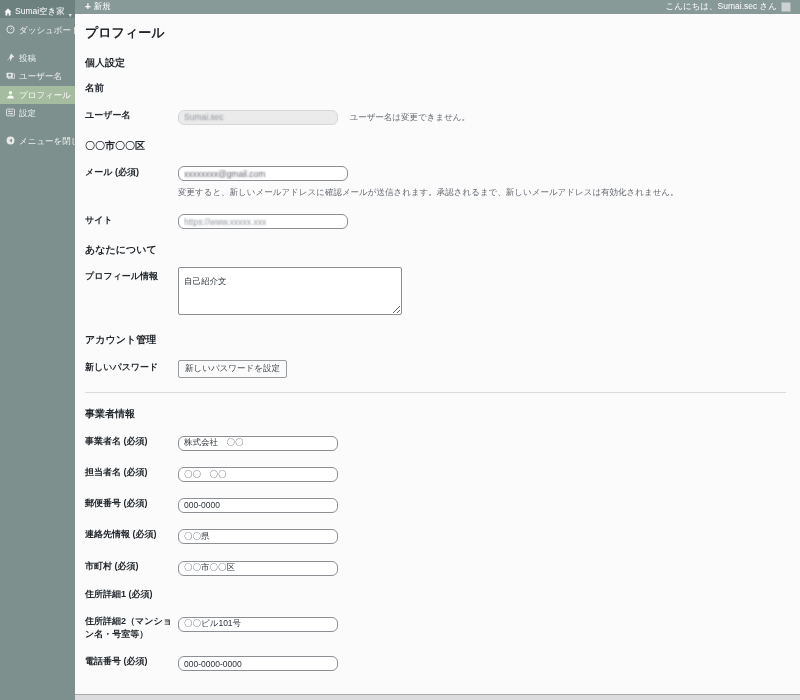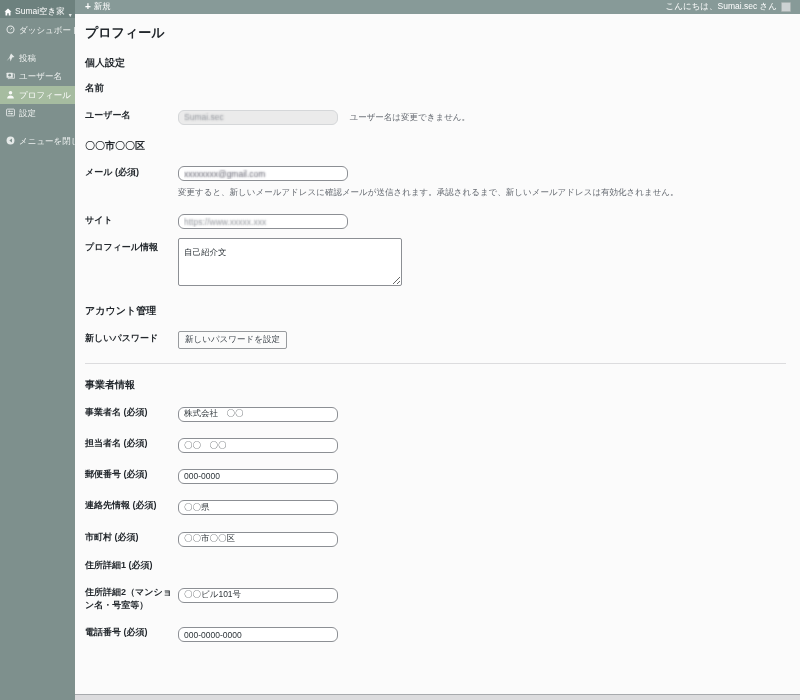--- a/index.html
+++ b/index.html
@@ -203,20 +203,21 @@
     </div>
   </div>
 
   <div class="form-row row-center" style="margin-top:12px;">
     <div class="form-label">サイト</div>
     <div class="form-field">
       <input class="txt wide blur-gray" type="text" value="https://www.xxxxx.xxx" style="">
     </div>
   </div>
 
+  <div class="section-h">あなたについて</div>
 
   <div class="form-row">
     <div class="form-label">プロフィール情報</div>
     <div class="form-field">
       <textarea class="bio" style="">自己紹介文</textarea>
     </div>
   </div>
 
   <div class="section-h">アカウント管理</div>
 

